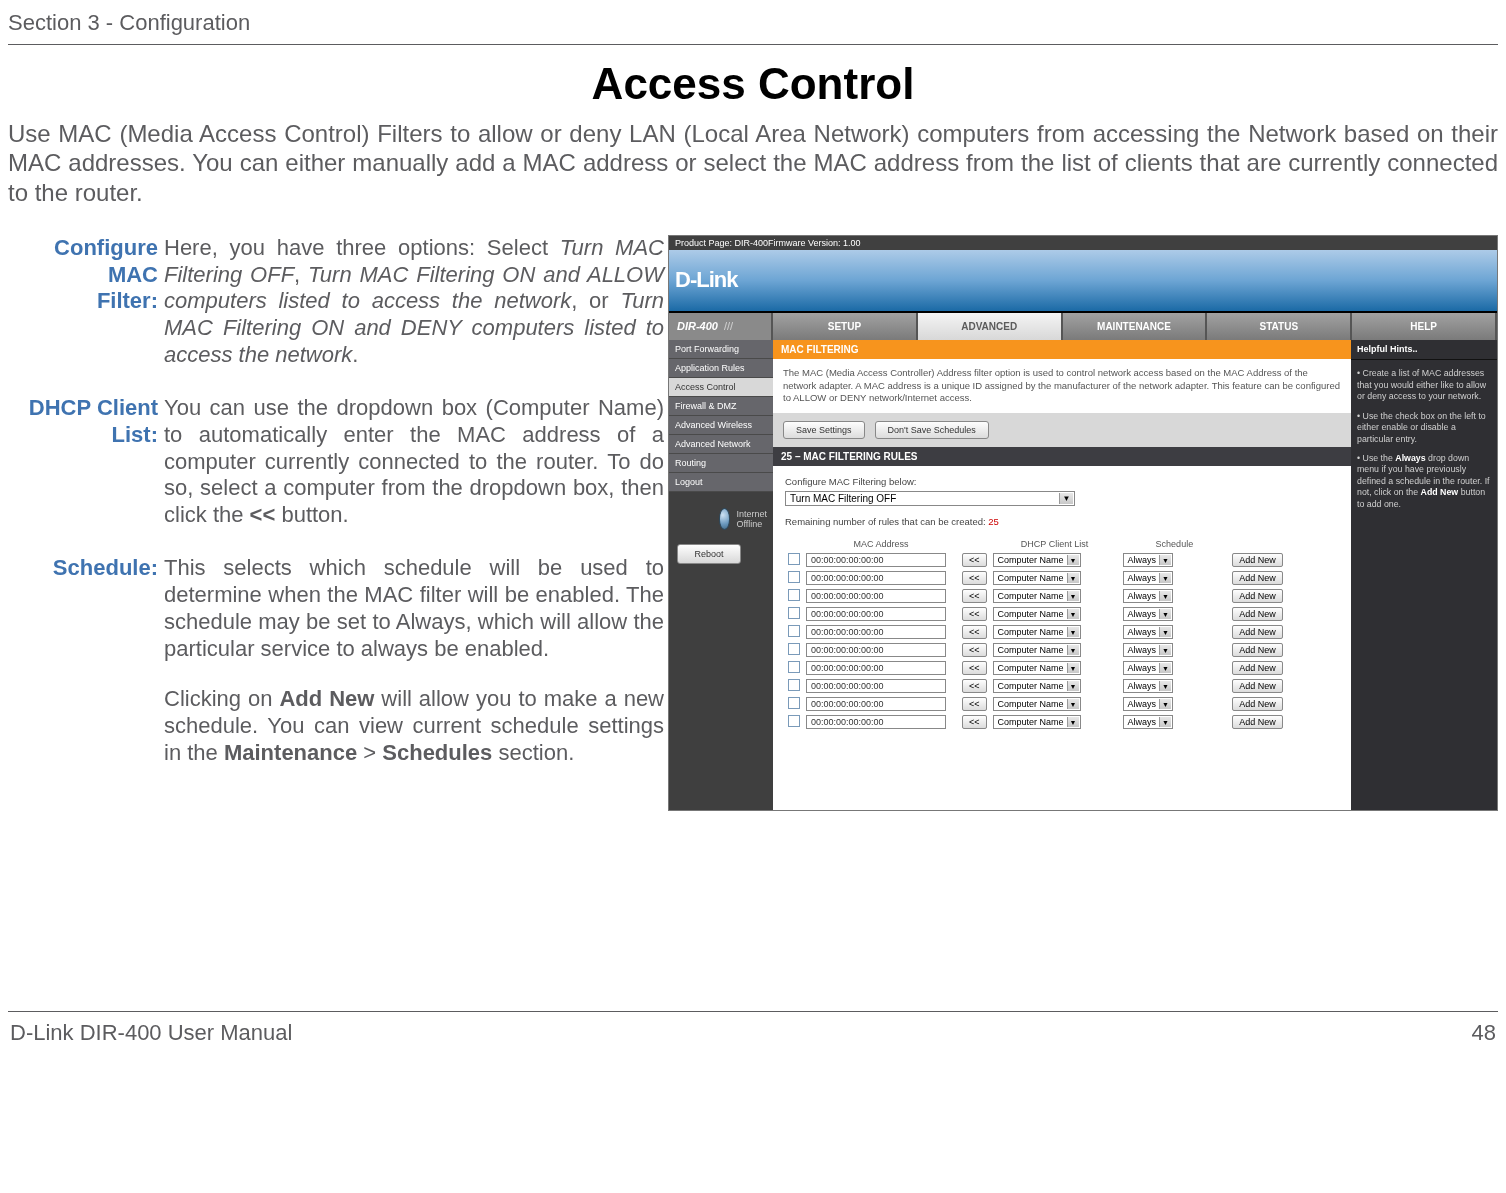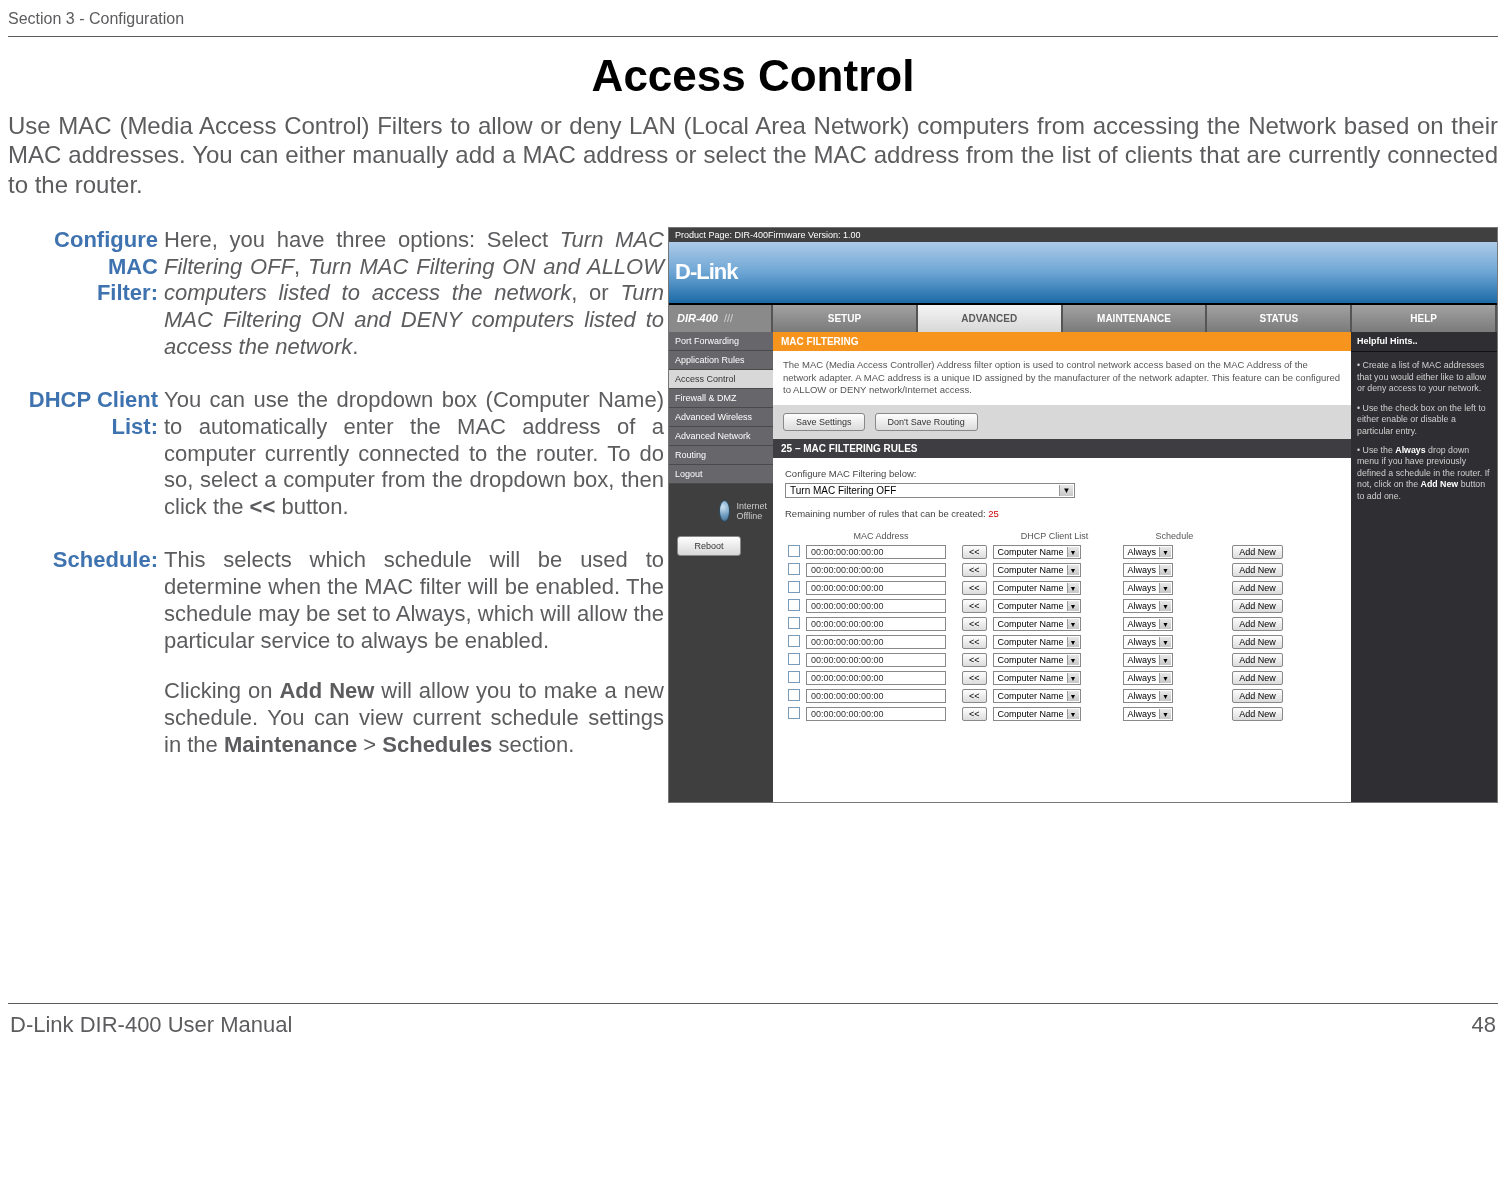--- a/index.html
+++ b/index.html
@@ -7,21 +7,21 @@
     margin: 0;
     background: #fff;
     font-family: Arial, Helvetica, sans-serif;
     color: #000;
     width: 1506px;
   }
   .page {
     padding: 10px 8px 14px 8px;
   }
   .section-header {
-    font-size: 16px;
+    font-size: 22px;
     color: #5c5c5f;
     padding: 0 0 8px 0;
   }
   hr.rule {
     border: none;
     border-top: 1.6px solid #5c5c5f;
     margin: 0;
   }
   .title {
     font-family: "Arial Narrow", Arial, sans-serif;
@@ -385,21 +385,21 @@
               </span>
             </div>
             <div class="reboot">Reboot</div>
           </div>
           <div class="main">
             <div class="main-center">
               <div class="bar">MAC FILTERING</div>
               <div class="panel">The MAC (Media Access Controller) Address filter option is used to control network access based on the MAC Address of the network adapter. A MAC address is a unique ID assigned by the manufacturer of the network adapter. This feature can be configured to ALLOW or DENY network/Internet access.</div>
               <div class="btnrow">
                 <span class="btn">Save Settings</span>
-                <span class="btn">Don't Save Routing</span>
+                <span class="btn">Don't Save Schedules</span>
               </div>
               <div class="bar2">25 – MAC FILTERING RULES</div>
               <div class="form-area">
                 <div style="font-size:9.5px;color:#444;margin-bottom:4px;">Configure MAC Filtering below:</div>
                 <div class="sel">
                   <span>Turn MAC Filtering OFF</span>
                   <span class="sel-arrow">▼</span>
                 </div>
                 <div class="remaining">
                   <span>Remaining number of rules that can be created: </span><span class="red">25</span>

